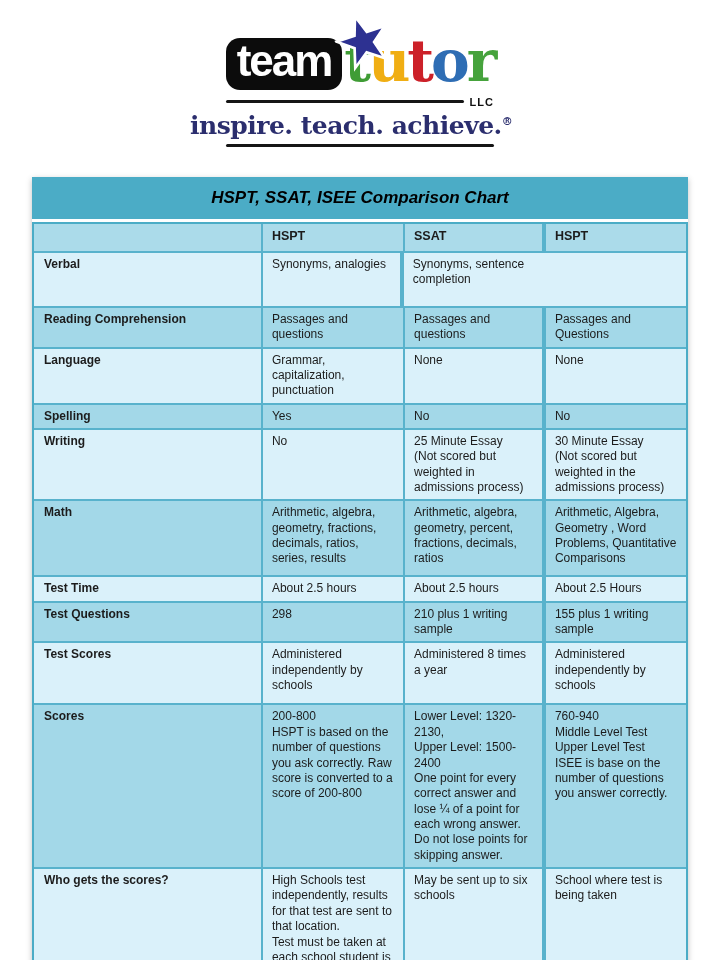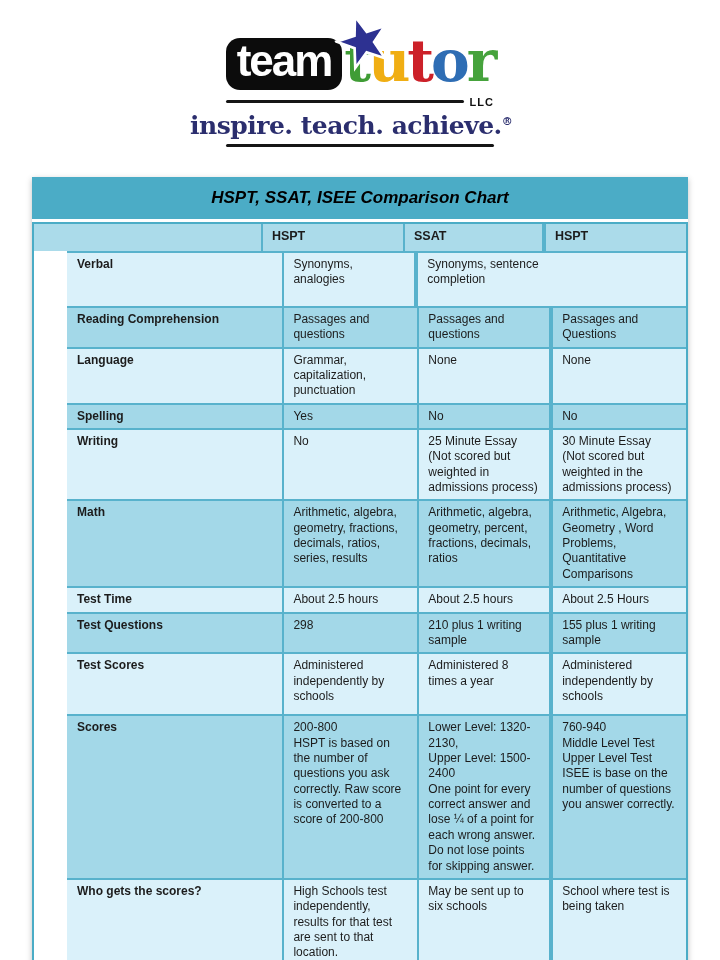--- a/index.html
+++ b/index.html
@@ -29,21 +29,21 @@
   .tagline{font-family:"DejaVu Serif",serif;font-weight:bold;font-size:25px;color:var(--tagline);text-align:left;margin-top:3px;letter-spacing:-0.5px;}
   .tagline sup{font-size:11px;}
 
   
   .table-wrap{width:656px;margin:30px auto 0;box-shadow:0 2px 6px rgba(0,0,0,0.25);}
   .t-title{background:var(--accent);height:42px;display:flex;align-items:center;justify-content:center;
            font-weight:bold;font-size:17px;color:#000000;font-style:italic;}
   .t-gap{height:3px;background:#ffffff;}
   .t-body{border:2px solid var(--accent);border-bottom:none;}
   .t-row{display:flex;align-items:stretch;}
-  .t-row + .t-row{border-top:2px solid var(--border);margin-left:33px;}
+  .t-row + .t-row{border-top:2px solid var(--border);}
   .t-row.light{background:var(--row-light);}
   .t-row.medium{background:var(--row-medium);justify-content:flex-end;}
   .t-row.header{background:var(--header-fill);}
   .cell{padding:4px 9px 4px 9px;font-size:12px;line-height:1.28;white-space:pre-line;}
   .cell + .cell{border-left:2px solid var(--border);}
   .c0{width:34.8%;font-weight:bold;padding-left:10px;}
   .c1{width:21.8%;}
   .c2{width:21.3%;}
   .c3{width:22.1%;border-left-width:4px !important;}
   .head{font-weight:bold;font-size:12.5px;}

